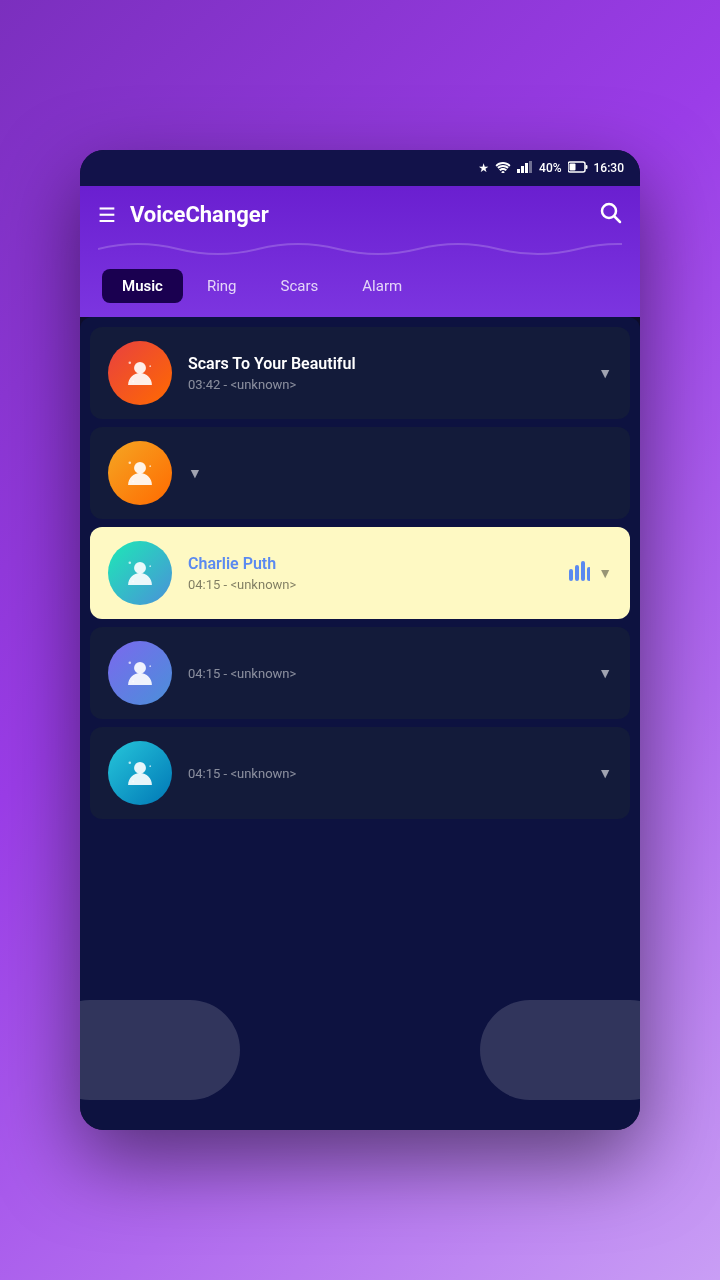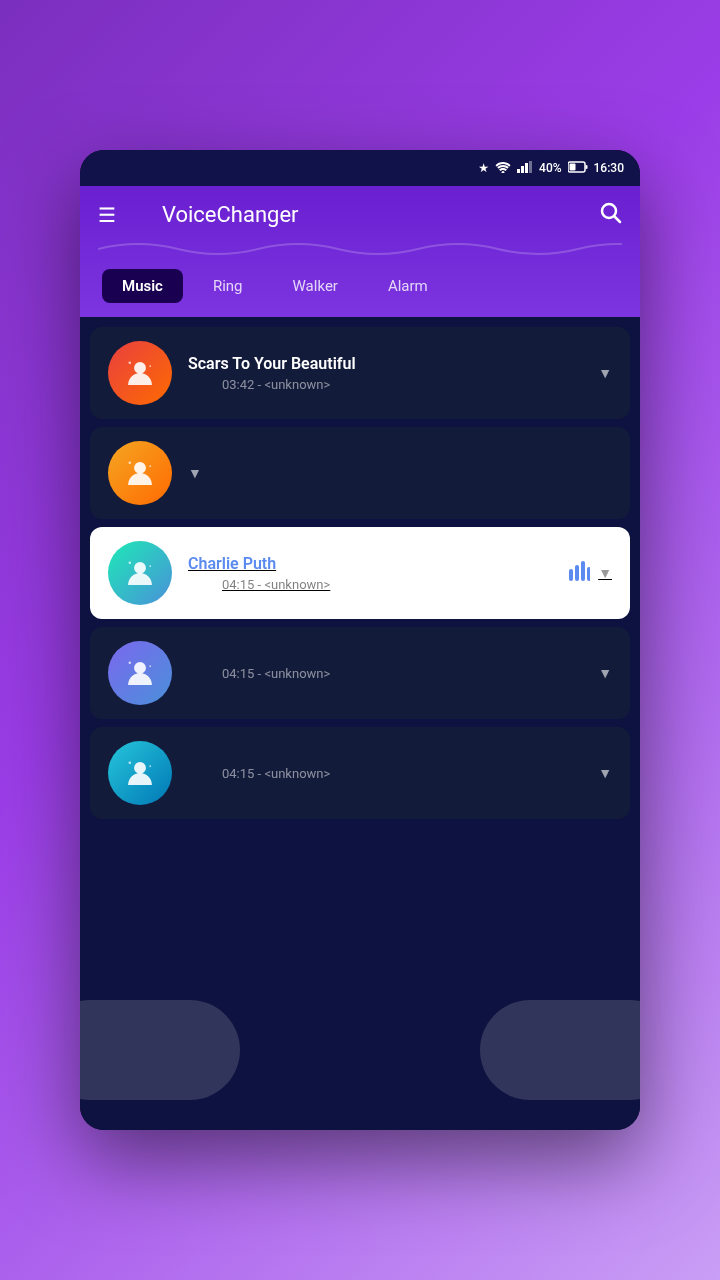--- a/index.html
+++ b/index.html
@@ -90,22 +90,21 @@
       gap: 14px;
     }
     .hamburger-icon {
       color: white;
       font-size: 20px;
       cursor: pointer;
     }
     .app-title {
       color: white;
       font-size: 22px;
-      font-weight: 400;
-      margin-left: 32px;
+      font-weight: 700;
     }
     .search-icon {
       color: white;
       font-size: 22px;
       cursor: pointer;
     }
 
     
     .wave-decoration {
       height: 20px;
@@ -115,21 +114,21 @@
     .wave-decoration svg {
       position: absolute;
       bottom: 0;
       opacity: 0.4;
     }
 
     
     .tabs {
       display: flex;
       align-items: center;
-      gap: 10px;
+      gap: 4px;
       padding: 10px 4px 14px 4px;
     }
     .tab {
       padding: 8px 20px;
       border-radius: 8px;
       color: rgba(255,255,255,0.8);
       font-size: 15px;
       font-weight: 400;
       cursor: pointer;
       transition: all 0.2s;
@@ -139,36 +138,36 @@
       color: white;
       font-weight: 600;
     }
 
     
     .content {
       flex: 1;
       background: #0d1240;
       overflow-y: auto;
       padding: 10px 0;
+      border-radius: 12px;
     }
 
     
     .song-item {
       display: flex;
       align-items: center;
       padding: 14px 18px;
       margin: 0 10px 8px 10px;
       background: #131b3a;
       border-radius: 12px;
       cursor: pointer;
       gap: 16px;
     }
     .song-item.active {
-      background: #ffffff;
-      text-decoration: underline;
+      background: #fef9c3;
     }
 
     .song-avatar {
       width: 64px;
       height: 64px;
       border-radius: 50%;
       flex-shrink: 0;
       position: relative;
       display: flex;
       align-items: center;
@@ -197,21 +196,20 @@
       font-weight: 600;
       color: #ffffff;
       margin-bottom: 4px;
     }
     .song-item.active .song-title {
       color: #5b8af0;
     }
     .song-meta {
       font-size: 13px;
       color: rgba(255,255,255,0.5);
-      margin-left: 34px;
     }
     .song-item.active .song-meta {
       color: rgba(0,0,0,0.5);
     }
 
     .song-controls {
       display: flex;
       align-items: center;
       gap: 8px;
     }
@@ -280,21 +278,21 @@
 
     <div class="wave-decoration">
       <svg width="560" height="20" viewBox="0 0 560 20">
         <path d="M0 10 Q40 0 80 10 Q120 20 160 10 Q200 0 240 10 Q280 20 320 10 Q360 0 400 10 Q440 20 480 10 Q520 0 560 10" stroke="rgba(255,255,255,0.5)" stroke-width="2" fill="none"></path>
       </svg>
     </div>
 
     <div class="tabs">
       <div class="tab active">Music</div>
       <div class="tab">Ring</div>
-      <div class="tab">Walker</div>
+      <div class="tab">Scars</div>
       <div class="tab">Alarm</div>
     </div>
   </div>
 
   <div class="content">
 
     <div class="song-item">
       <div class="song-avatar avatar-red">
         <svg viewBox="0 0 40 40" fill="white" xmlns="http://www.w3.org/2000/svg">
           <circle cx="20" cy="14" r="7" fill="white" opacity="0.9"></circle>

